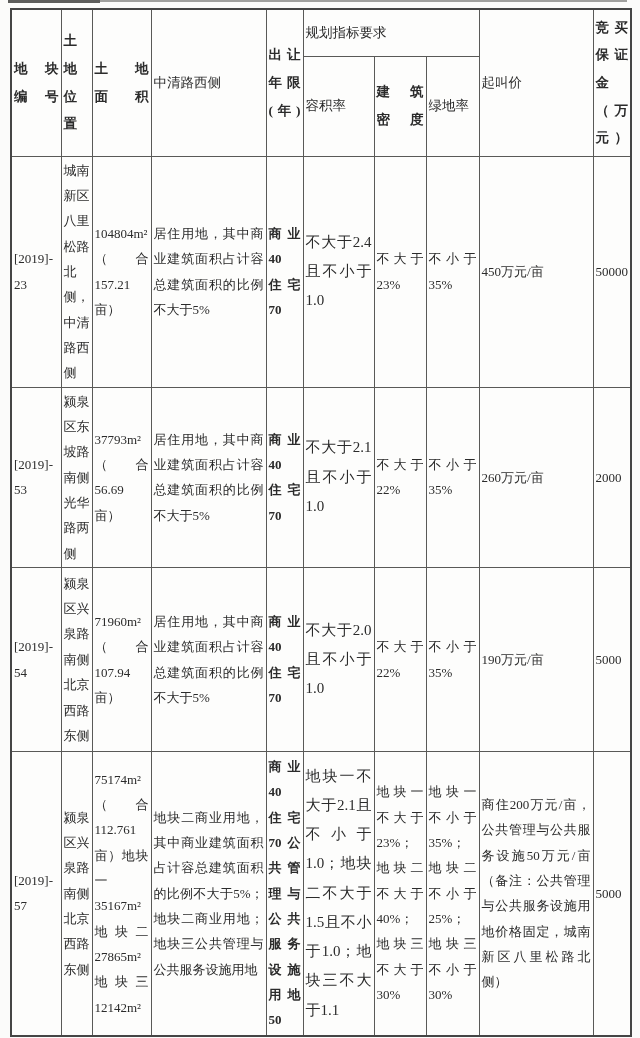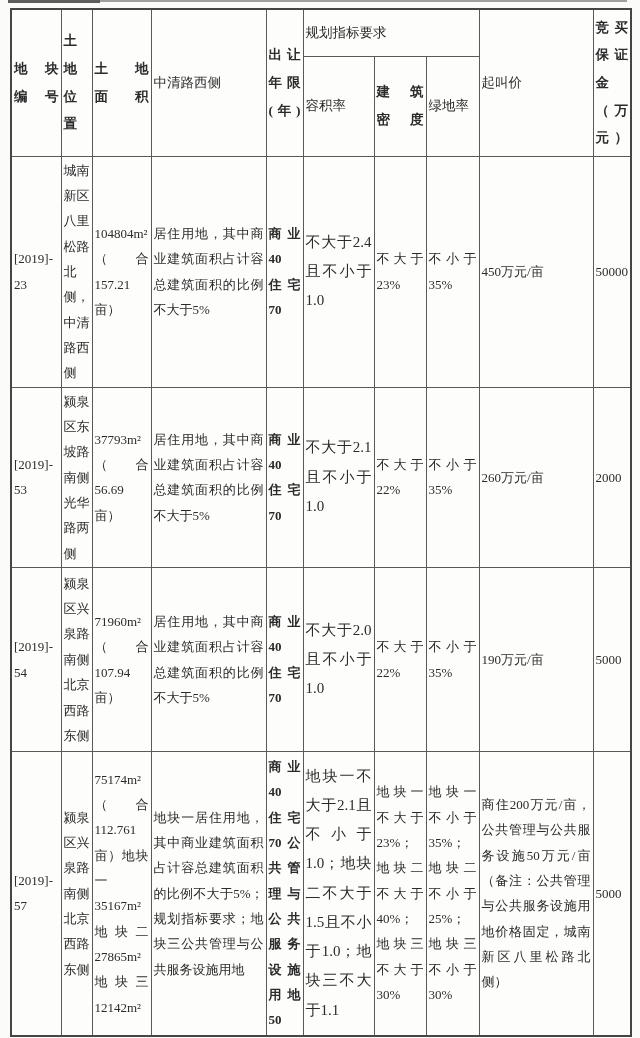--- a/index.html
+++ b/index.html
@@ -140,21 +140,21 @@
     <td>不小于35%</td>
     <td>190万元/亩</td>
     <td>5000</td>
   </tr>
 
   <tr class="r4">
     <td>[2019]-
 57</td>
     <td>颍泉区兴泉路南侧北京西路东侧</td>
     <td>75174m²（合112.761亩）地块一35167m²地块二27865m²地块三12142m²</td>
-    <td>地块一居住用地，其中商业建筑面积占计容总建筑面积的比例不大于5%；规划指标要求；地块三公共管理与公共服务设施用地</td>
+    <td>地块二商业用地，其中商业建筑面积占计容总建筑面积的比例不大于5%；地块二商业用地；地块三公共管理与公共服务设施用地</td>
     <td class="spread">商业
 40
 住宅
 70公
 共管
 理与
 公共
 服务
 设施
 用地

